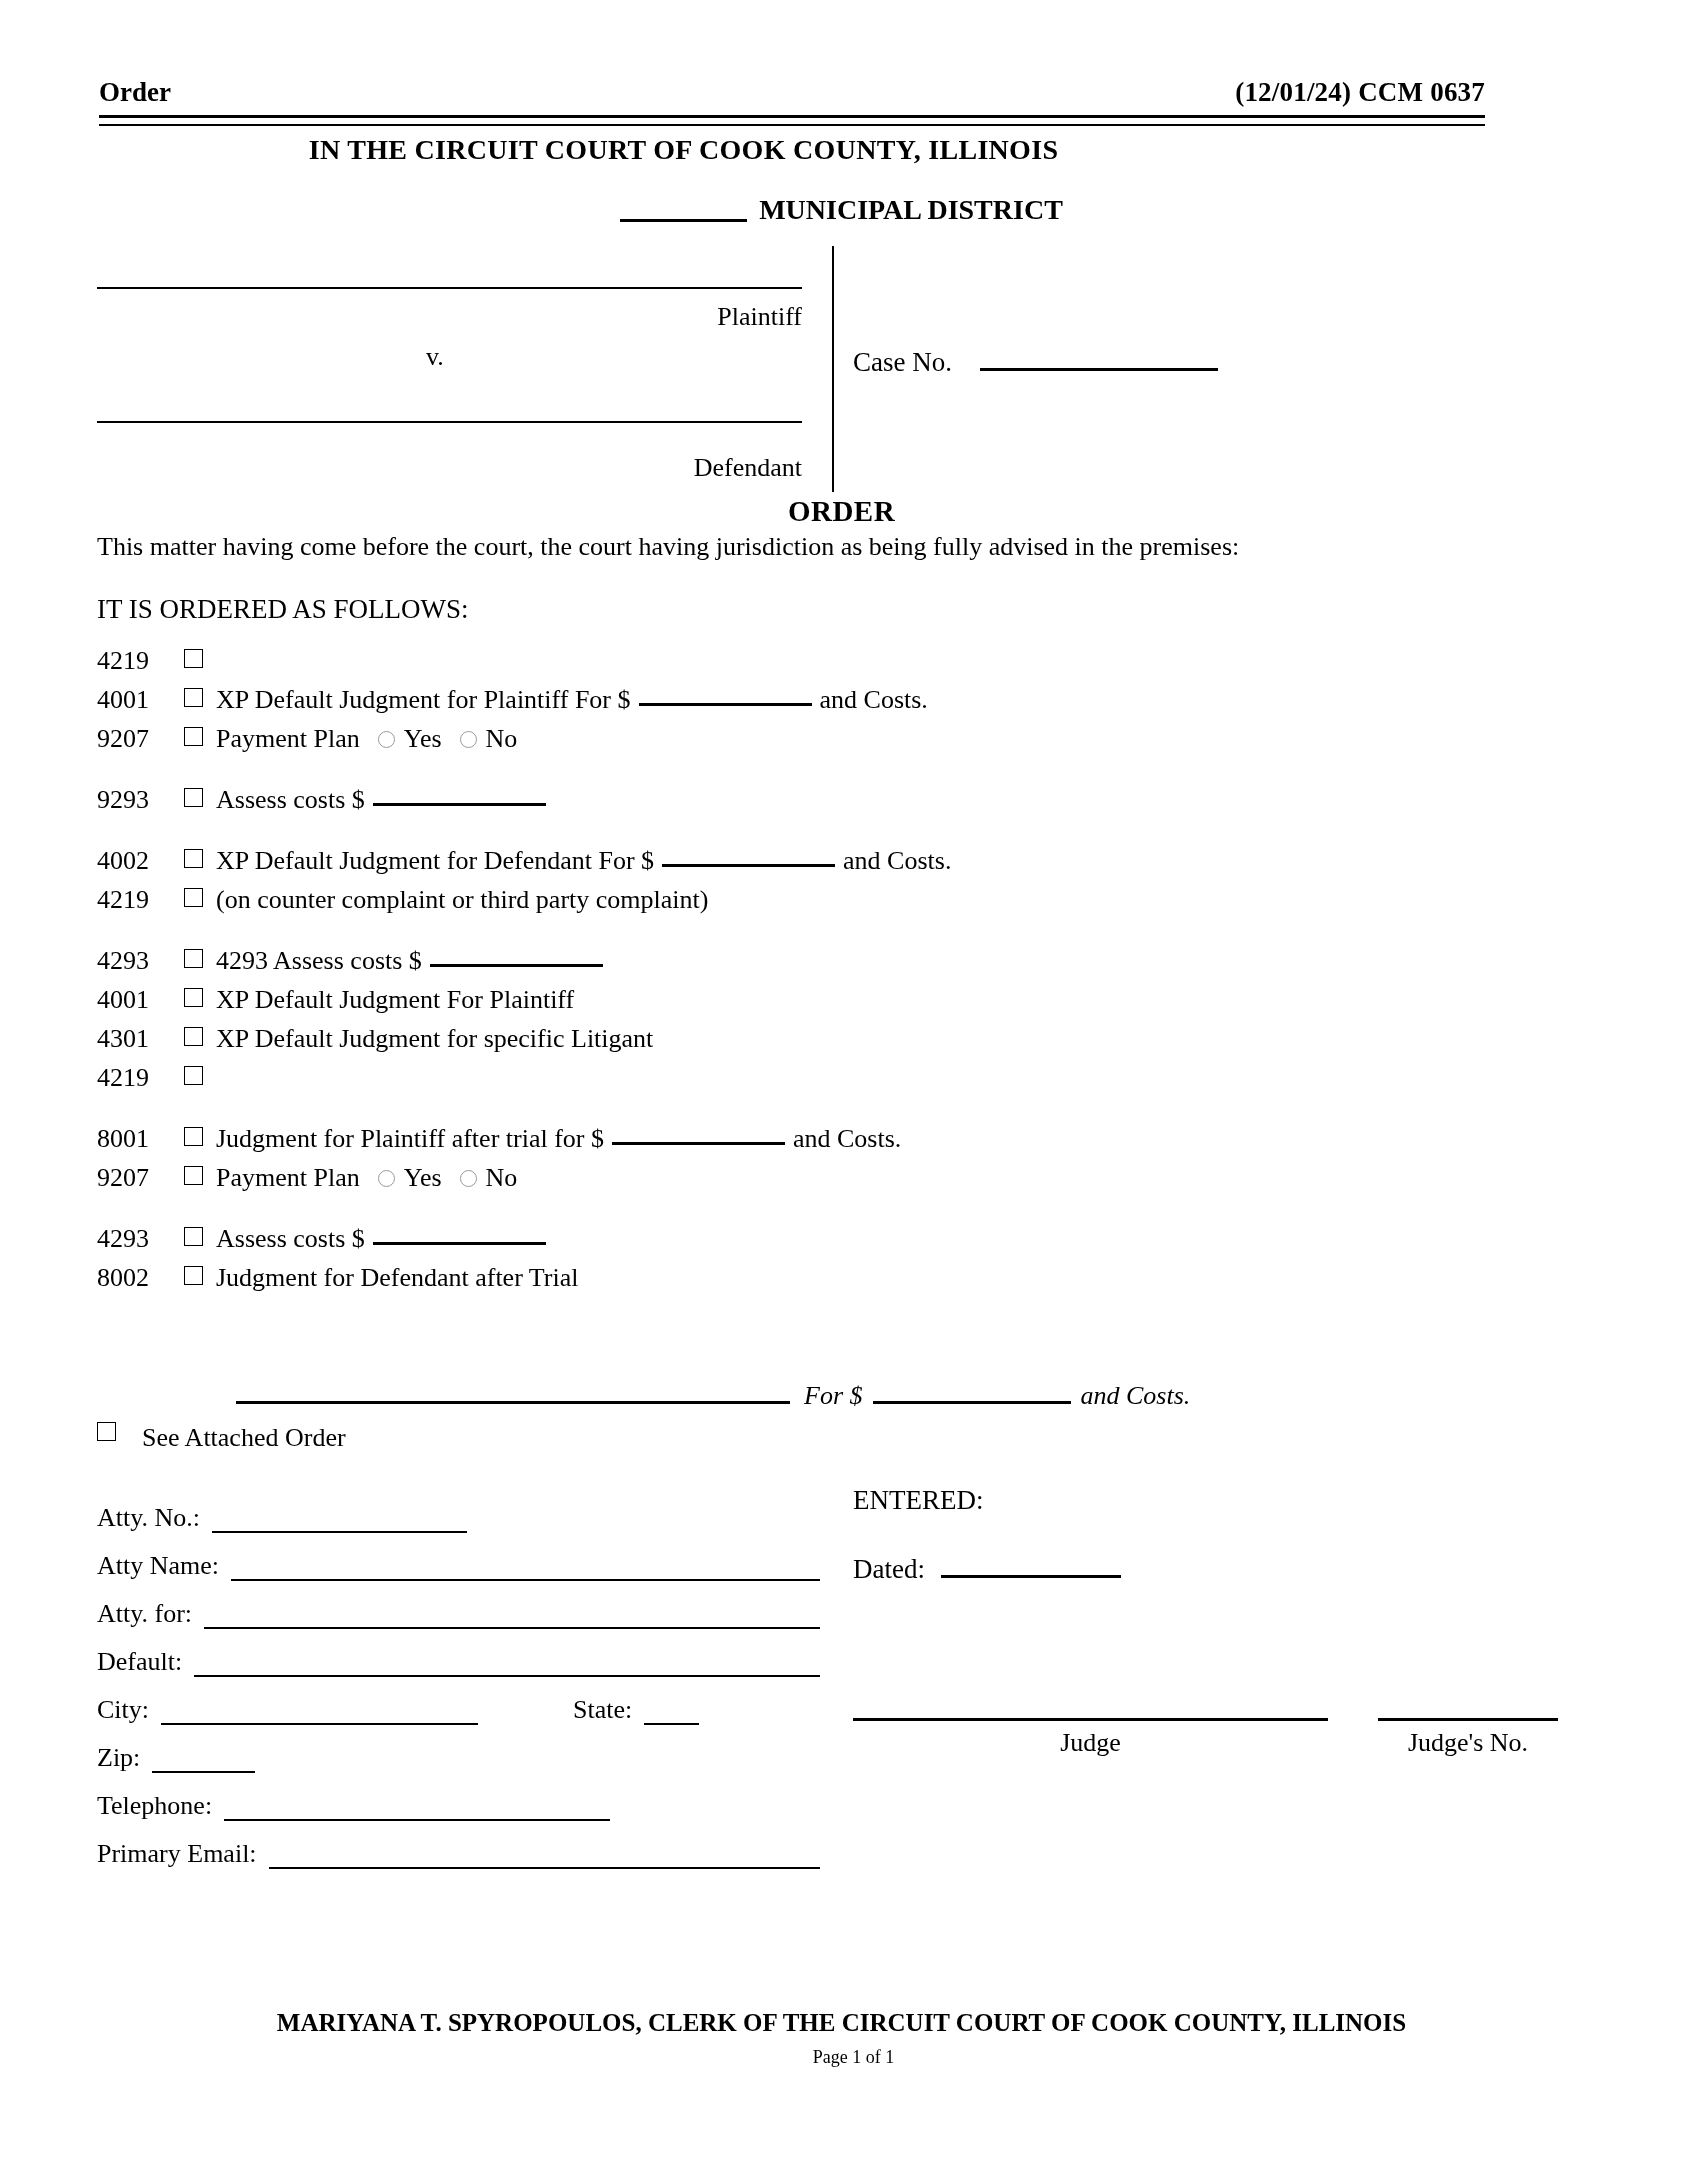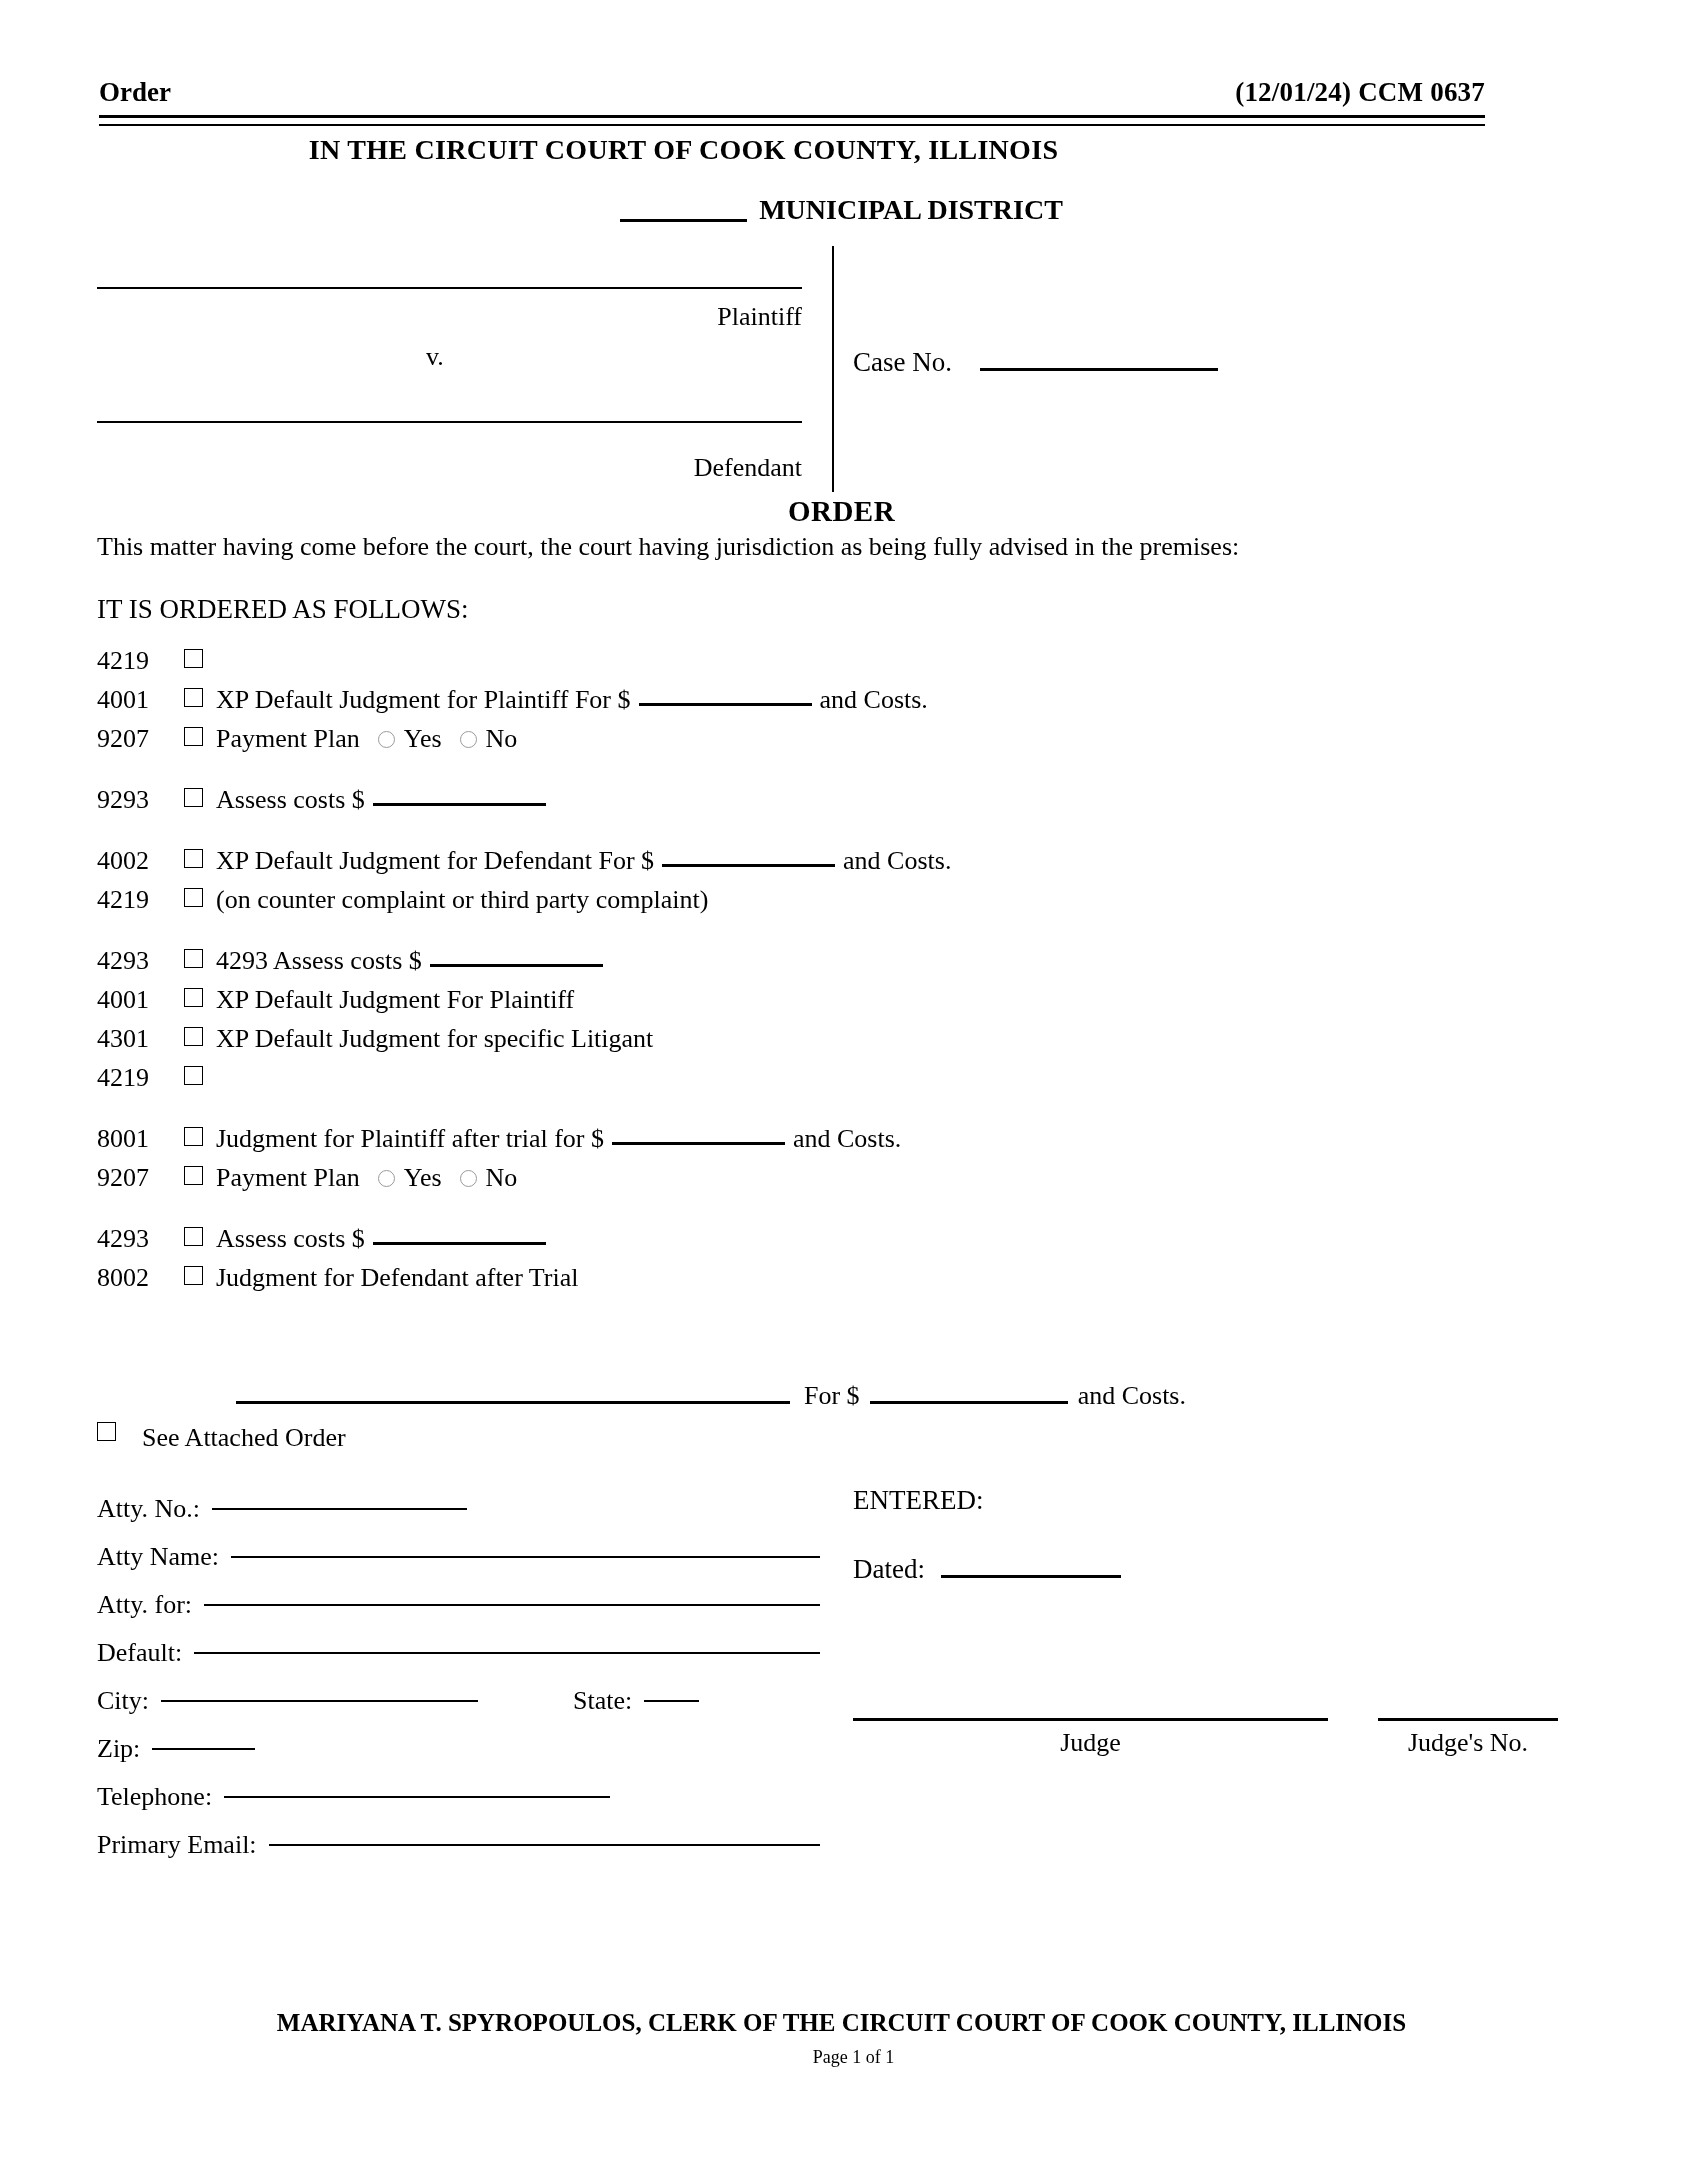--- a/index.html
+++ b/index.html
@@ -195,20 +195,21 @@
 
   
   .favor-line {
     position: absolute;
     left: 97px;
     top: 1381px;
     width: 1436px;
     font-size: 26px;
     display: flex;
     align-items: baseline;
+    font-style: italic;
   }
   .favor-blank {
     display: inline-block;
     width: 554px;
     border-bottom: 3px solid #000;
     margin-left: 139px;
   }
   .favor-for { margin-left: 14px; }
   .favor-amt {
     display: inline-block;
@@ -230,21 +231,21 @@
   
   .atty {
     position: absolute;
     left: 97px;
     top: 1485px;
     width: 723px;
     font-size: 26px;
   }
   .afield {
     display: flex;
-    align-items: center;
+    align-items: flex-end;
     height: 48px;
   }
   .afield .lab { flex: 0 0 auto; white-space: nowrap; }
   .afield .ln {
     border-bottom: 2.5px solid #000;
     margin-left: 12px;
   }
   .ln-attyno { width: 255px; border-bottom-width: 3px; }
   .ln-grow { flex: 1 1 auto; }
   .ln-city { width: 317px; }

